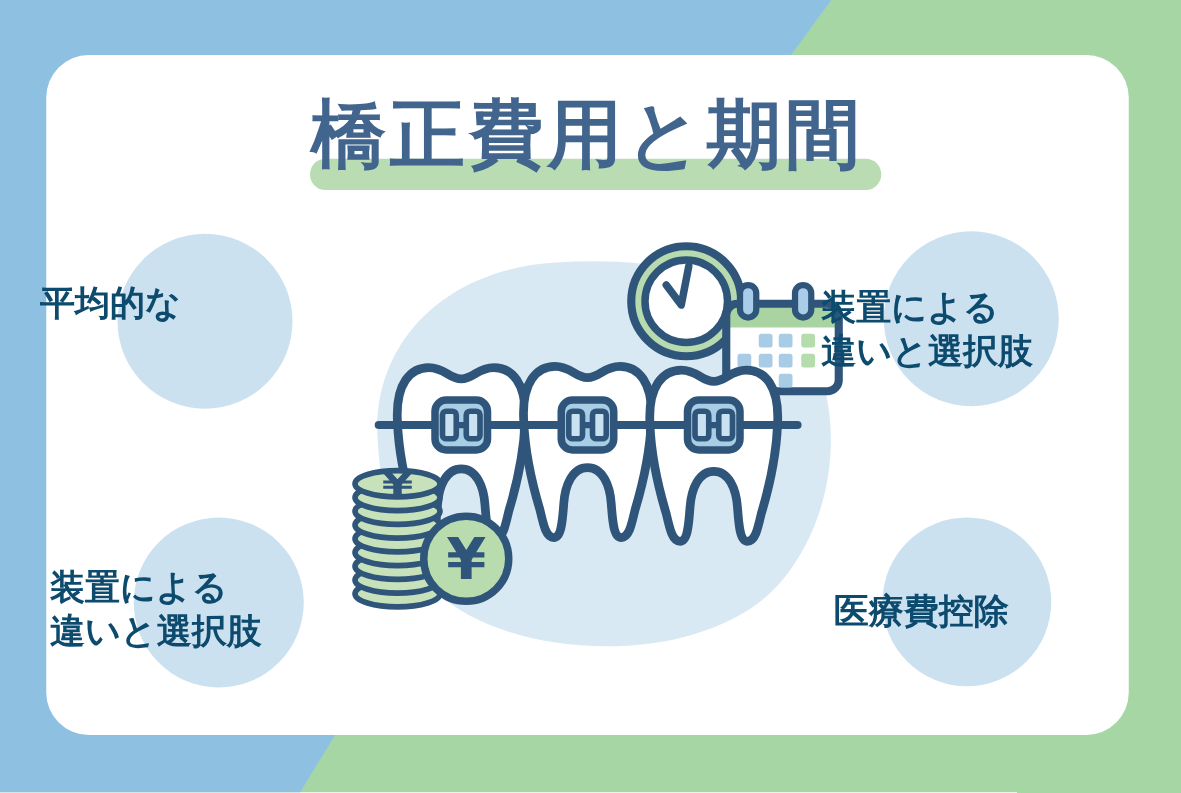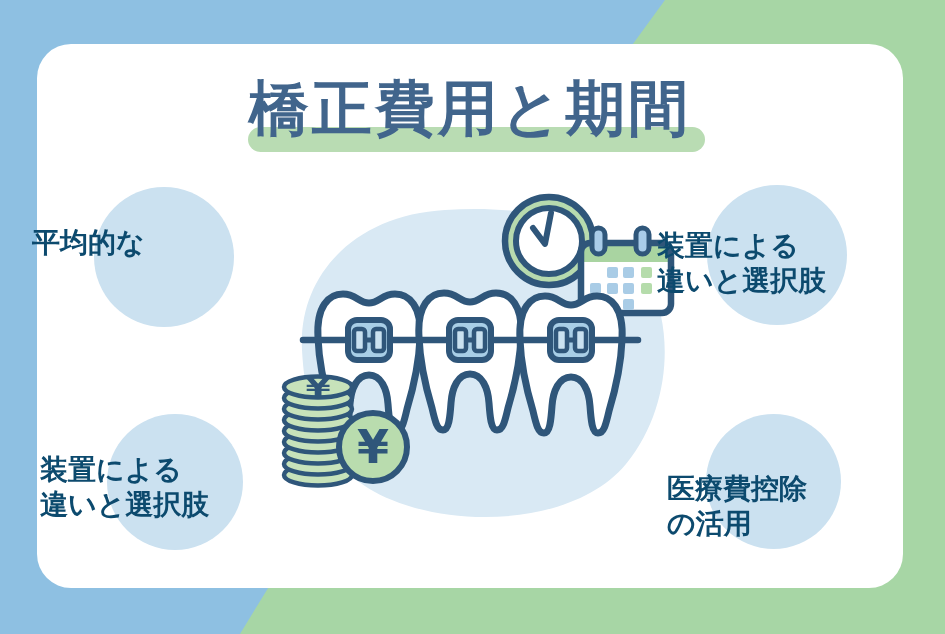--- a/index.html
+++ b/index.html
@@ -66,21 +66,20 @@
   <div class="topic t-tr">
     <span>装置による</span>
     <span>違いと選択肢</span>
   </div>
   <div class="topic t-bl">
     <span>装置による</span>
     <span>違いと選択肢</span>
   </div>
   <div class="topic t-br">
     <span>医療費控除</span>
-    <span>の活用</span>
   </div>
 
   <svg class="art" viewBox="0 0 395 330" aria-hidden="true">
 
     <path d="M22,160 C18,85 75,25 165,20 C250,14 332,32 370,95 C393,138 392,218 346,274 C298,332 185,340 112,310 C46,283 26,232 22,160 Z" fill="#d9e9f4"></path>
 
     <g>
       <circle cx="269" cy="51" r="44" fill="#b7daae" stroke="#2f567a" stroke-width="6.5"></circle>
       <circle cx="269" cy="51" r="33" fill="#ffffff" stroke="#2f567a" stroke-width="6"></circle>
       <path d="M271,23 L265,54 L253,38" fill="none" stroke="#2f567a" stroke-width="6" stroke-linecap="round" stroke-linejoin="round"></path>

